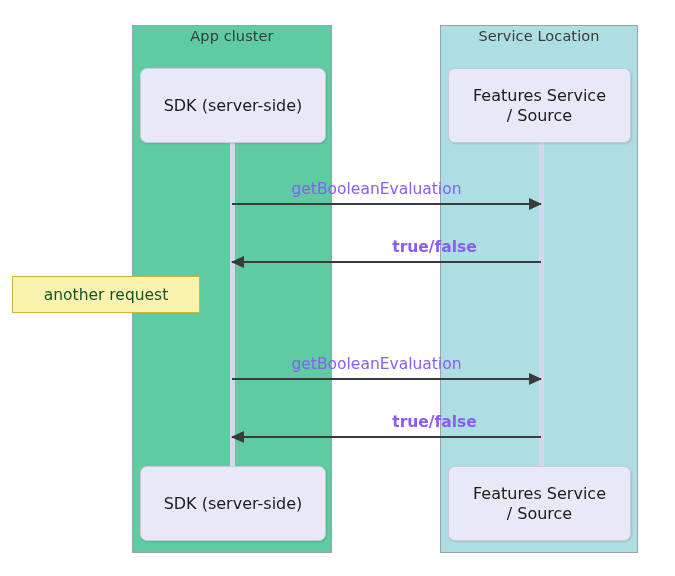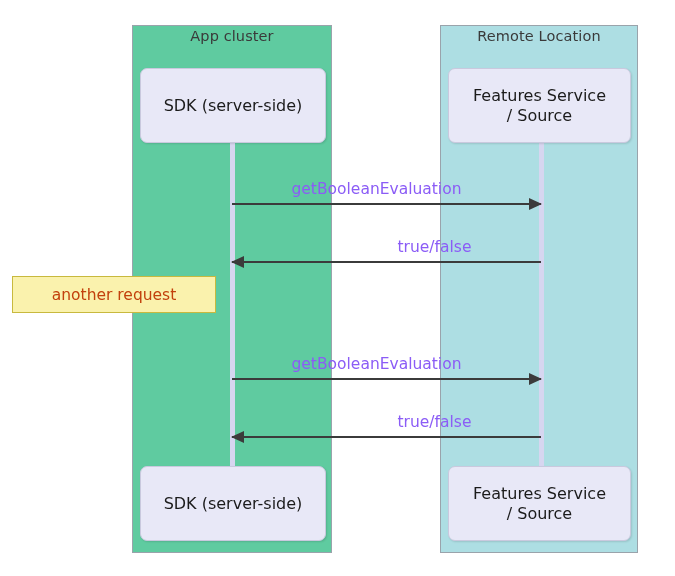--- a/index.html
+++ b/index.html
@@ -130,53 +130,53 @@
     text-align: center;
     font-size: 15.5px;
     color: #8b5cf6;
     white-space: nowrap;
   }
   .msg-1 { top: 203px; }
   .msg-2 { top: 261px; }
   .msg-3 { top: 378px; }
   .msg-4 { top: 436px; }
   
-  .msg-ret .msg-label { transform: translateX(48px); }
+  .msg-ret .msg-label { transform: translateX(48px); font-weight: bold; }
   .msg-call .msg-label { transform: translateX(-10px); }
 
   
   .note {
     position: absolute;
     left: 12px;
     top: 276px;
-    width: 204px;
+    width: 188px;
     height: 37px;
     box-sizing: border-box;
     background: #FAF2AD;
     border: 1px solid #C8B93E;
     display: flex;
     align-items: center;
     justify-content: center;
     font-size: 15.5px;
-    color: #c2410c;
+    color: #14532d;
     white-space: nowrap;
     z-index: 5;
   }
 </style>
 </head>
 <body>
 
 <div id="canvas">
 
   <div class="group group-app">
     <div class="group-title">App cluster</div>
   </div>
 
   <div class="group group-remote">
-    <div class="group-title">Remote Location</div>
+    <div class="group-title">Service Location</div>
   </div>
 
   <div class="lifeline lifeline-sdk"></div>
   <div class="lifeline lifeline-features"></div>
 
   <div class="pbox pbox-sdk-top">
     <span>SDK (server-side)</span>
   </div>
 
   <div class="pbox pbox-feat-top">

